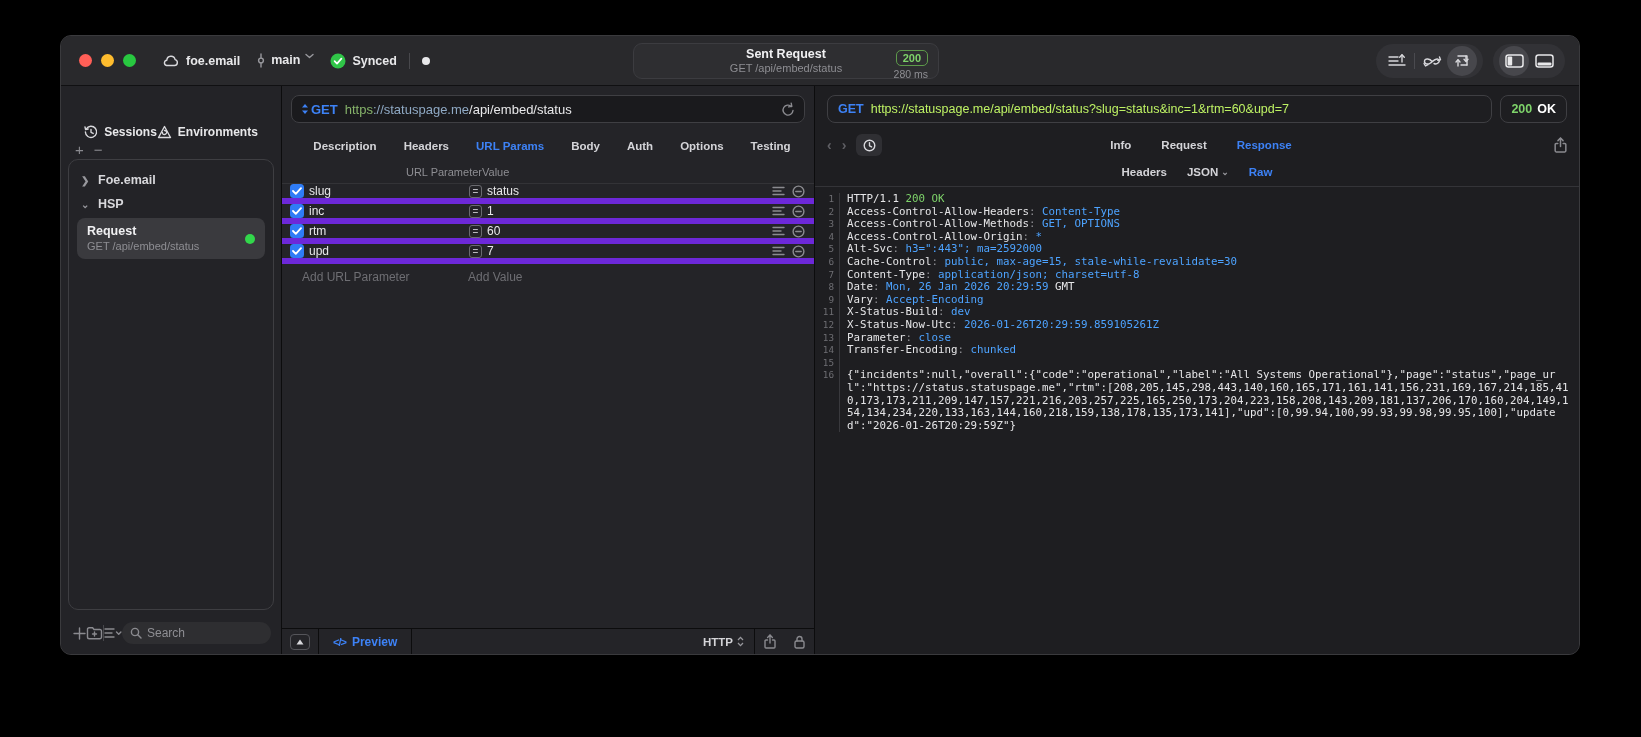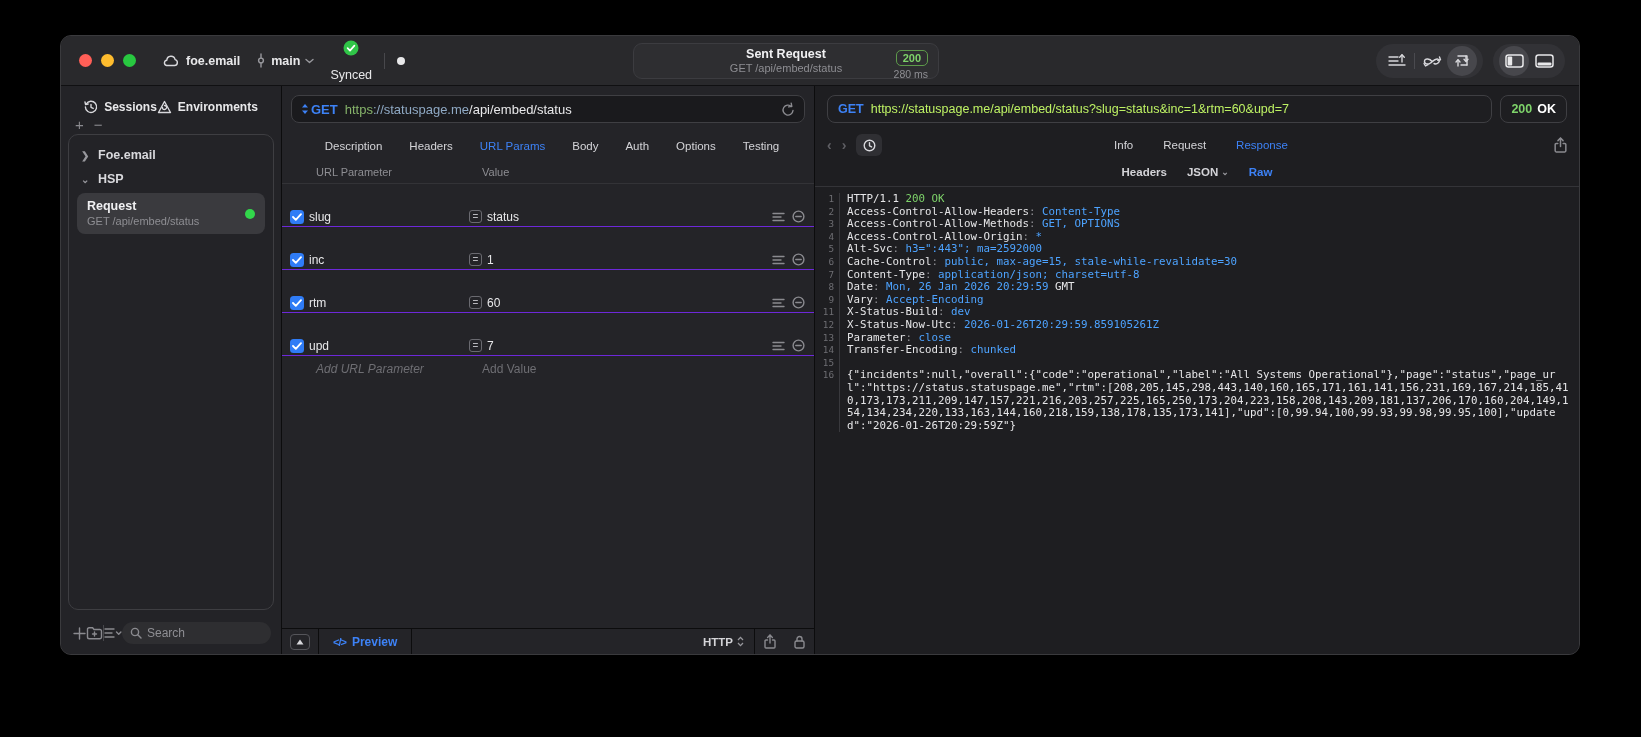--- a/index.html
+++ b/index.html
@@ -11,22 +11,22 @@
     background:#212124; border-radius:11px; border:1px solid #3a3a3d;
     box-shadow:0 20px 60px rgba(0,0,0,.7); display:flex; flex-direction:column; overflow:hidden; }
 
   
   .titlebar { height:50px; background:#29292c; border-bottom:1px solid #101012;
     display:flex; align-items:center; flex:0 0 auto; position:relative; }
   .traffic { display:flex; gap:9px; margin-left:18px; }
   .tl { width:13px; height:13px; border-radius:50%; }
   .tl.red{background:#ff5f57}.tl.yellow{background:#febc2e}.tl.green{background:#28c840}
   .proj-group { display:flex; align-items:center; gap:7px; margin-left:26px; color:#e8e8ea; font-size:12.5px; font-weight:600; }
-  .branch-group { display:flex; align-items:center; gap:5px; margin-left:16px; color:#e8e8ea; font-size:12.5px; font-weight:600; }
-  .sync-group { display:flex; align-items:center; gap:12px; margin-left:16px; color:#e8e8ea; font-size:12.5px; font-weight:400;flex-direction:column; }
+  .branch-group { display:flex; gap:5px; margin-left:16px; color:#e8e8ea; font-size:12.5px; font-weight:600; }
+  .sync-group { display:flex; align-items:center; gap:6px; margin-left:16px; color:#e8e8ea; font-size:12.5px; font-weight:700; }
   .tb-sep { width:1px; height:16px; background:#48484c; margin:0 12px; }
   .rec-dot { width:8px; height:8px; border-radius:50%; background:#e8e8ea; }
 
   .center-pill { position:absolute; left:572px; top:7px; width:306px; height:36px;
     background:#2e2e31; border:1px solid #3c3c40; border-radius:9px;
     display:flex; align-items:center; justify-content:center; }
   .center-text { text-align:center; }
   .center-title { color:#f0f0f2; font-size:12.5px; font-weight:700; line-height:15px; }
   .center-sub { color:#8e8e93; font-size:11px; line-height:13px; }
   .center-right { position:absolute; right:10px; top:4px; text-align:right; }
@@ -42,21 +42,21 @@
 
   
   .main { flex:1; display:flex; min-height:0; }
   .sidebar { width:221px; flex:0 0 auto; background:#232327; border-right:1px solid #0c0c0d;
     display:flex; flex-direction:column; padding-top:8px; }
   .midpane { width:533px; flex:0 0 auto; background:#242428; border-right:1px solid #0c0c0d;
     display:flex; flex-direction:column; }
   .rightpane { flex:1; background:#1e1e21; display:flex; flex-direction:column; min-width:0; }
 
   
-  .sb-tabs { display:flex; justify-content:center; padding:6px 0 2px; }
+  .sb-tabs { display:flex; justify-content:center; padding:6px 0 2px;margin-top:25px; }
   .sb-tab { display:flex; align-items:center; gap:6px; color:#e8e8ea; font-size:12px; font-weight:600; }
   .sb-plusminus { display:flex; gap:10px; padding:2px 0 0 14px; color:#8a8a8f; font-size:15px; height:16px; line-height:14px; }
   .tree-panel { flex:1; margin:2px 7px 6px; border:1px solid #3e3e42; border-radius:10px; padding:8px 4px; overflow:hidden; }
   .tree-item { display:flex; align-items:center; gap:7px; padding:5px 8px; color:#d8d8dc; font-size:12.5px; font-weight:600; }
   .tree-chevron { color:#98989d; font-size:10px; width:10px; }
   .req-item { margin:2px 4px; background:#3a3a3e; border-radius:8px; padding:6px 10px; display:flex; align-items:center; }
   .req-text { flex:1; }
   .req-title { color:#f0f0f2; font-size:12.5px; font-weight:700; line-height:15px; }
   .req-sub { color:#8e8e93; font-size:11px; line-height:14px; }
   .green-dot { width:10px; height:10px; border-radius:50%; background:#32d74b; }
@@ -66,36 +66,36 @@
   .search-pill span { color:#8e8e93; font-size:12px; }
 
   
   .url-row { padding:9px 9px 6px; }
   .url-bar { height:28px; background:#1a1a1d; border:1px solid #3f3f43; border-radius:8px;
     display:flex; align-items:center; padding:0 9px; font-size:13px; }
   .method-stepper { color:#3d82f6; font-weight:700; display:flex; align-items:center; gap:2px; }
   .url-text { margin-left:7px; white-space:nowrap; overflow:hidden; flex:1; }
   .u-scheme{color:#86b36a}.u-host{color:#8fa9c4}.u-path{color:#e8e8ea}
   .mid-tabs { display:flex; justify-content:center; gap:19px; padding:11px 0 10px; }
-  .tab { color:#d4d4d8; font-size:11.5px; font-weight:400; cursor:default;margin-left:8px; }
+  .tab { color:#d4d4d8; font-size:11.5px; font-weight:700; cursor:default;margin-left:8px; }
   .tab.active { color:#3d82f6; }
 
   .param-table { flex:1; overflow:hidden; }
-  .param-head { display:flex; color:#8e8e93; font-size:11px; padding:4px 0 5px; border-bottom:1px solid #333337; }
+  .param-head { display:flex; color:#8e8e93; font-size:11px; padding:4px 0 5px; border-bottom:1px solid #333337;text-align:right; }
   .ph-name { margin-left:34px; width:166px; }
-  .param-row { display:flex; align-items:center; height:20px; border-bottom:1px solid #6d28d9; padding-right:6px;margin-top:23px; }
+  .param-row { display:flex; align-items:center; height:20px; border-bottom:6px solid #6d28d9; padding-right:6px; }
   .checkbox { width:14px; height:14px; margin:0 5px 0 8px; border-radius:3.5px; background:#2f7cf6;
     display:flex; align-items:center; justify-content:center; }
   .p-name { width:160px; color:#e8e8ea; font-size:12px; }
   .eq-icon { width:13px; height:13px; border:1px solid #6a6a70; border-radius:3px; color:#b8b8bd;
     font-size:10px; line-height:11px; text-align:center; margin-right:5px; }
   .p-value { flex:1; color:#e8e8ea; font-size:12px; }
   .row-icon { width:20px; display:flex; justify-content:center; }
   .add-row { display:flex; color:#6e6e73; font-size:12px; padding:6px 0; }
-  .add-name { margin-left:34px; width:166px;font-style:italic; }
+  .add-name { margin-left:20px; width:166px; }
 
   .mid-footer { flex:0 0 auto; height:26px; border-top:1px solid #0c0c0d; background:#242428;
     display:flex; align-items:center; }
   .console-btn { width:20px; height:16px; border:1px solid #55555a; border-radius:4px; margin:0 8px;
     display:flex; align-items:center; justify-content:center; }
   .vline { width:1px; height:26px; background:#0c0c0d; }
   .preview-group { display:flex; align-items:center; gap:6px; color:#3d82f6; font-size:12px; font-weight:600; padding:0 14px; }
   .code-glyph { font-size:11px; font-weight:700; letter-spacing:-1px; }
   .mid-footer .spacer { flex:1; }
   .http-group { display:flex; align-items:center; gap:4px; color:#d4d4d8; font-size:11.5px; font-weight:600; padding:0 10px; }

